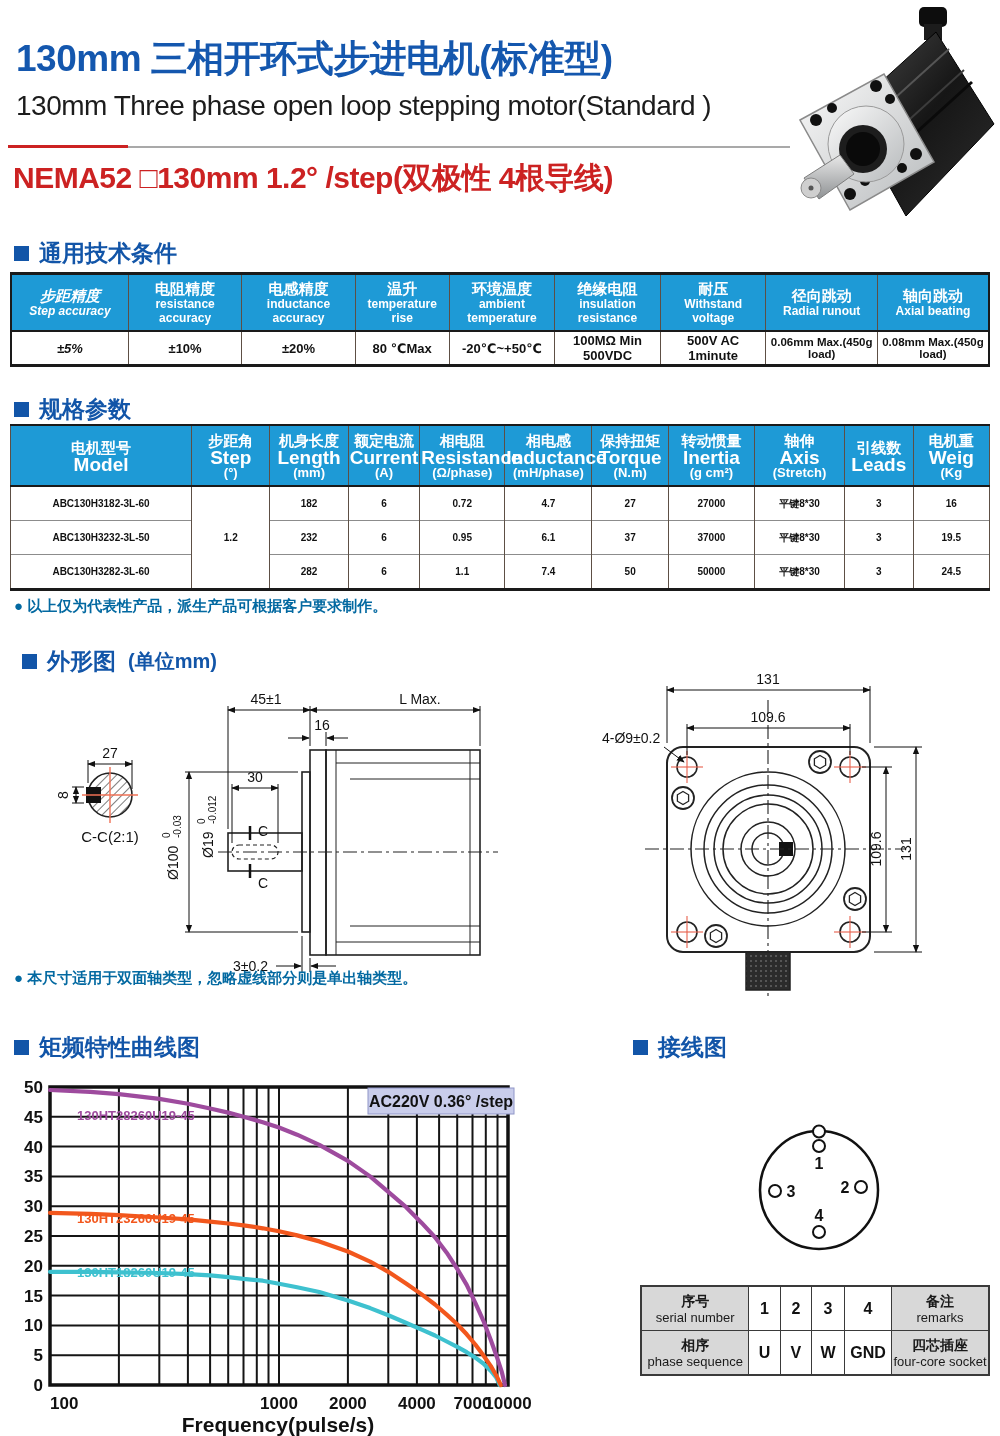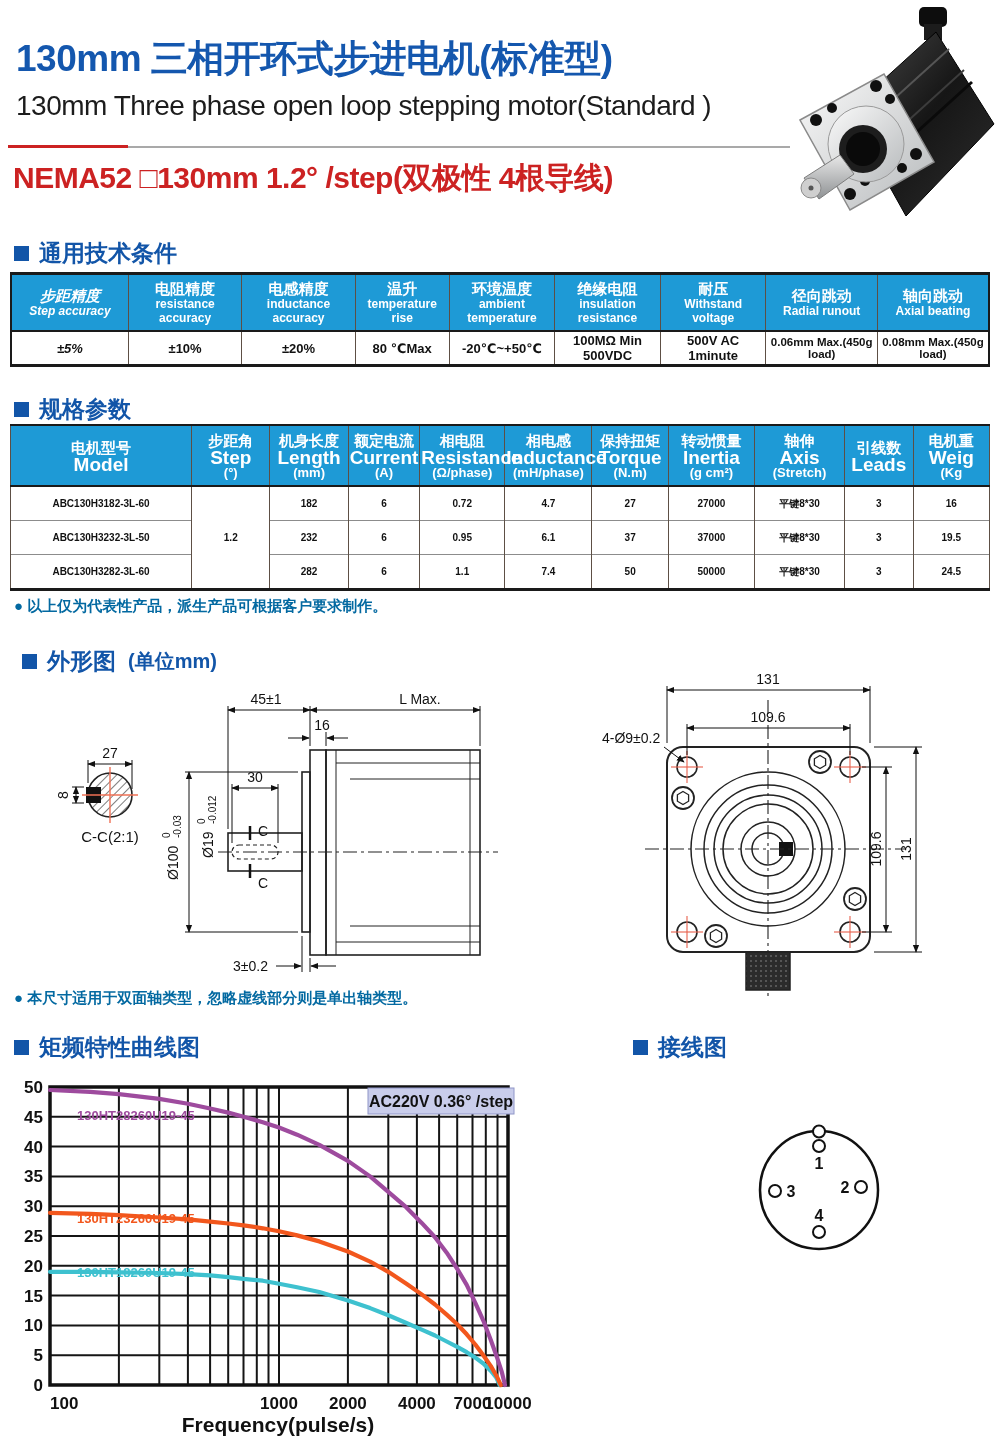--- a/index.html
+++ b/index.html
@@ -444,21 +444,21 @@
     <line x1="916" y1="747" x2="916" y2="952" marker-start="url(#ar)" marker-end="url(#ar)"></line>
     <line x1="664" y1="747" x2="684" y2="762" marker-end="url(#ar)"></line>
   </g>
   <text x="768" y="684" text-anchor="middle">131</text>
   <text x="768" y="722" text-anchor="middle">109.6</text>
   <text transform="translate(881,849) rotate(-90)" text-anchor="middle">109.6</text>
   <text transform="translate(911,849) rotate(-90)" text-anchor="middle">131</text>
   <text x="602" y="743">4-Ø9±0.2</text>
 </svg>
 
-<div class="abs note" style="left:14px;top:989px">● 本尺寸适用于双面轴类型，忽略虚线部分则是单出轴类型。</div>
+<div class="abs note" style="left:14px;top:969px">● 本尺寸适用于双面轴类型，忽略虚线部分则是单出轴类型。</div>
 
 <div class="abs sec" style="left:14px;top:1032px">
   <span class="sq"></span>
   <span class="t">矩频特性曲线图</span>
 </div>
 
 <svg id="chart-svg" class="abs" style="left:0;top:1060px" width="560" height="376" viewBox="0 1060 560 376">
     <line x1="50.0" y1="1087" x2="50.0" y2="1385" stroke="#151515" stroke-width="2"></line>
     <line x1="118.9" y1="1087" x2="118.9" y2="1385" stroke="#151515" stroke-width="2"></line>
     <line x1="159.3" y1="1087" x2="159.3" y2="1385" stroke="#151515" stroke-width="2"></line>
@@ -541,15 +541,43 @@
   <table>
     <colgroup>
         <col style="width:31%">
         <col style="width:9%">
         <col style="width:9%">
         <col style="width:9.5%">
         <col style="width:13.5%">
         <col style="width:28%">
       </colgroup>
     <tbody>
+        <tr>
+      <td class="g">
+            <div class="cn">序号</div>
+            <div class="en">serial number</div>
+          </td>
+      <td class="v">1</td>
+      <td class="v">2</td>
+      <td class="v">3</td>
+      <td class="v">4</td>
+      <td class="g">
+            <div class="cn">备注</div>
+            <div class="en">remarks</div>
+          </td>
+    </tr>
+    <tr>
+      <td class="g">
+            <div class="cn">相序</div>
+            <div class="en">phase sequence</div>
+          </td>
+      <td class="v">U</td>
+      <td class="v">V</td>
+      <td class="v">W</td>
+      <td class="v">GND</td>
+      <td class="g">
+            <div class="cn">四芯插座</div>
+            <div class="en">four-core socket</div>
+          </td>
+    </tr>
   </tbody>
     </table>
 </div>
 
 </body></html>

